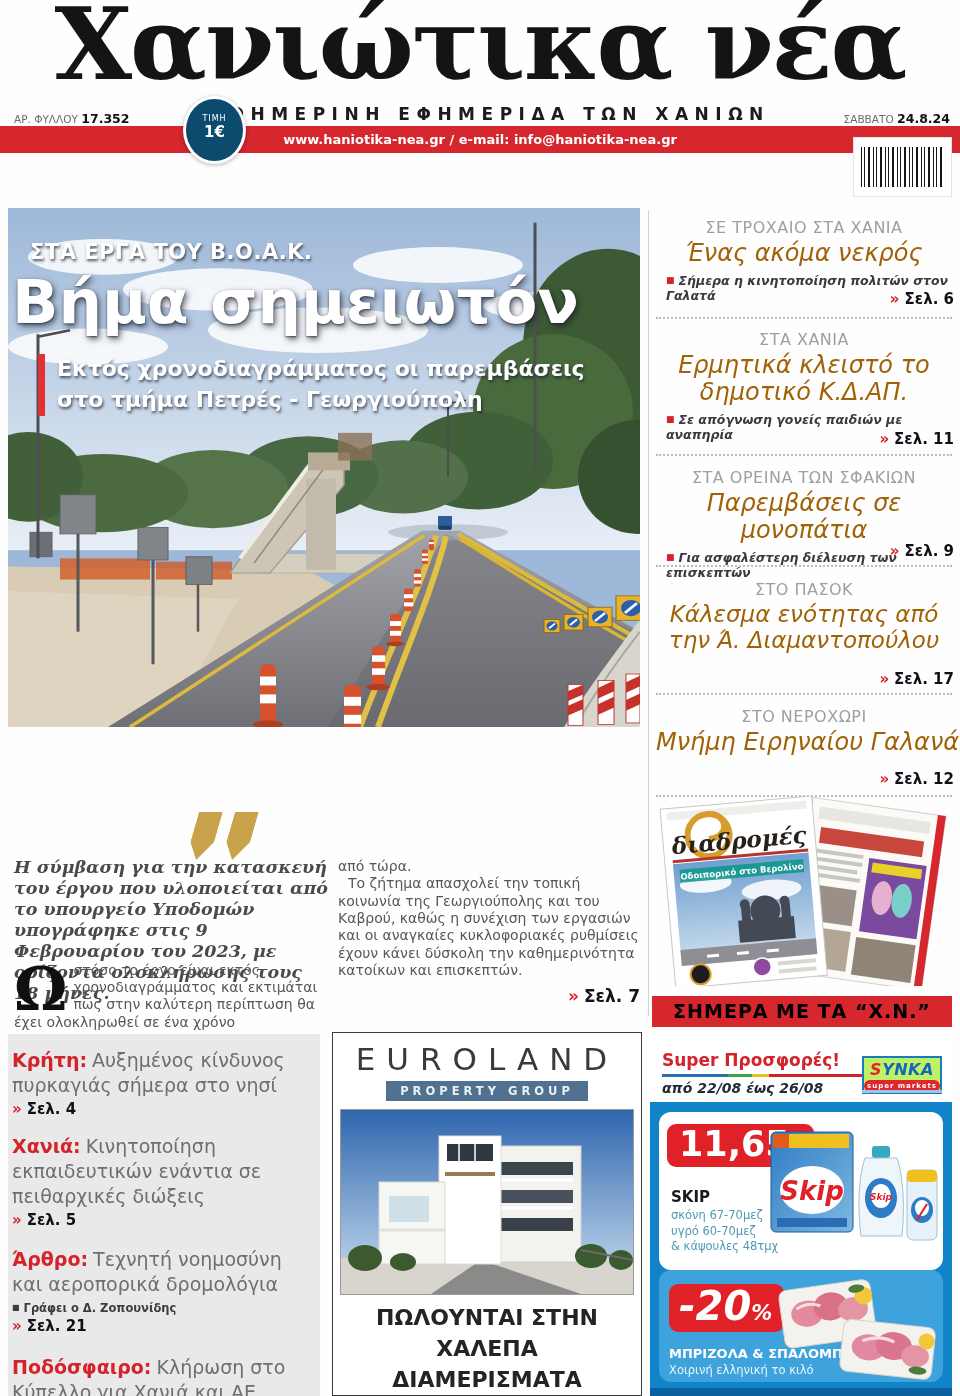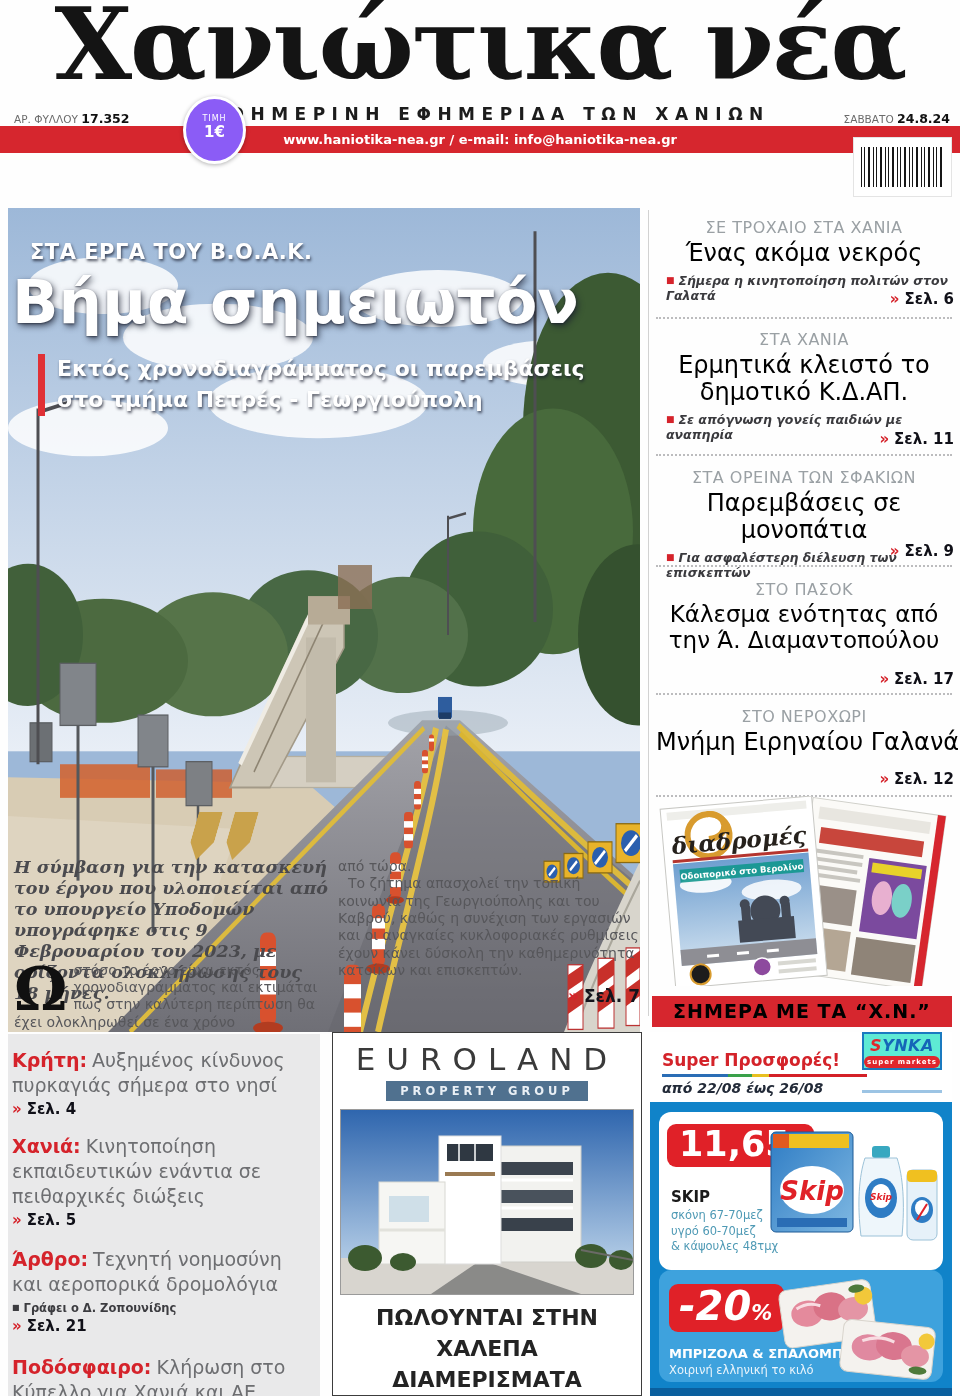--- a/index.html
+++ b/index.html
@@ -11,33 +11,33 @@
            font-family:"DejaVu Serif","Liberation Serif",serif;font-weight:700;
            font-size:100px;line-height:1.08;letter-spacing:-2px;color:#141414;}
   .m-tagline{position:absolute;top:104px;left:0;right:0;text-align:center;
              font-size:17px;font-weight:700;letter-spacing:6.5px;color:#1c1c1c;}
   .m-issue{position:absolute;left:14px;top:111px;font-size:10.5px;color:#6b6b6b;}
   .m-issue b{font-size:12.5px;color:#111;}
   .m-date{position:absolute;right:10px;top:111px;font-size:10.5px;color:#6b6b6b;}
   .m-date b{font-size:12.5px;color:#111;}
   .m-redbar{position:absolute;top:126px;left:0;width:100%;height:27px;background:#d6262e;
             color:#fff;text-align:center;font-weight:700;font-size:13px;line-height:27px;}
-  .m-price{position:absolute;left:183px;top:96px;width:57px;height:62px;background:#8b5cf6;
+  .m-price{position:absolute;left:183px;top:96px;width:57px;height:62px;background:#0c4a6e;
            border:3px solid #fff;border-radius:50%;box-shadow:0 1px 4px rgba(0,0,0,.3);
            color:#fff;text-align:center;z-index:5;}
   .m-price .t{font-size:8px;margin-top:15px;letter-spacing:1px;}
   .m-price .v{font-size:15px;font-weight:700;}
   .m-barcode{position:absolute;right:8px;top:137px;width:97px;height:58px;background:#fff;
              border:1px solid #e4e4e4;display:flex;align-items:center;justify-content:center;}
   .m-barcode .bars{width:84px;height:40px;
       background:repeating-linear-gradient(90deg,#161616 0 1.5px,transparent 1.5px 3px,
                  #161616 3px 4.5px,transparent 4.5px 7px,#161616 7px 9px,transparent 9px 12px);}
 
   
-  .photo{position:absolute;left:8px;top:208px;width:632px;height:824px;background:#9db8d8;}
+  .photo{position:absolute;left:8px;top:208px;width:632px;height:519px;background:#9db8d8;}
   .photo svg{position:absolute;left:0;top:0;width:100%;height:100%;}
   .ph-kicker{position:absolute;left:22px;top:32px;font-size:21px;font-weight:700;color:#fff;
              letter-spacing:.5px;text-shadow:1px 2px 3px rgba(25,30,45,.75);}
   .ph-headline{position:absolute;left:4px;top:58px;font-size:61px;font-weight:700;color:#fff;
              text-shadow:2px 3px 6px rgba(25,30,45,.7),0 1px 2px rgba(25,30,45,.6);}
   .ph-deck{position:absolute;left:30px;top:146px;border-left:7px solid #e03136;padding-left:12px;
              font-size:22px;font-weight:700;color:#fff;line-height:1.4;
              text-shadow:1px 2px 3px rgba(25,30,45,.75);}
 
   
@@ -57,21 +57,21 @@
   .lead-col2 p{margin:0;}
   .lead-col2 p+p{text-indent:10px;}
   .lead-pref{position:absolute;left:338px;top:986px;width:302px;text-align:right;
              font-size:17px;font-weight:700;color:#14141c;}
   .chev{color:#d5232b;font-weight:700;margin-right:5px;}
 
   
   .vsep{position:absolute;left:648px;top:210px;width:1px;height:806px;background:#d2d2d2;}
   .ri{position:absolute;left:656px;width:296px;text-align:center;}
   .ri .kick{font-size:16px;color:#9aa0a4;letter-spacing:.5px;margin-bottom:3px;}
-  .ri .hl{font-size:24px;color:#000000;line-height:1.12;}
+  .ri .hl{font-size:24px;color:#a16207;line-height:1.12;font-style:italic;}
   .ri .hl.sm{font-size:23px;}
   .ri .sub{margin-top:6px;text-align:left;padding-left:10px;font-size:12.5px;font-style:italic;
            font-weight:700;color:#3a3a3e;}
   .ri .sub .bull{color:#d5232b;font-style:normal;font-size:9px;vertical-align:2px;margin-right:4px;}
   .pref{position:absolute;right:6px;width:200px;text-align:right;font-size:15px;font-weight:700;color:#101018;}
   .rdiv{position:absolute;left:656px;width:296px;border-top:2px dotted #bcbcbe;}
 
   
   .covers{position:absolute;left:652px;top:796px;width:300px;height:190px;}
   .sup-banner{position:absolute;left:652px;top:984px;width:300px;height:31px;background:#d6262e;
@@ -96,21 +96,21 @@
           letter-spacing:4px;padding:3px 14px;font-weight:700;}
   .eu-photo{margin:8px auto 0;width:292px;height:184px;border:1px solid #9a9a9a;position:relative;overflow:hidden;}
   .eu-lines{margin-top:8px;font-size:22px;font-weight:700;color:#242424;line-height:1.4;}
 
   
   .synka{position:absolute;left:650px;top:1032px;width:302px;height:364px;background:#fff;box-sizing:border-box;}
   .sy-promo{position:absolute;left:12px;top:18px;font-size:17px;font-weight:700;color:#d4232a;}
   .sy-promoline{position:absolute;left:12px;top:42px;width:205px;height:3px;
      background:linear-gradient(90deg,#2a6db5 0 32%,#3aa14a 32% 44%,#e8c020 44% 52%,#d42027 52% 100%);}
   .sy-dates{position:absolute;left:12px;top:48px;font-size:14px;font-weight:700;font-style:italic;color:#222a38;}
-  .sy-logo{position:absolute;right:10px;top:0;width:76px;border:2px solid #1a7ac0;background:#5eead4;text-align:center;}
+  .sy-logo{position:absolute;right:10px;top:24px;width:76px;border:2px solid #1a7ac0;background:#bef264;text-align:center;}
   .sy-logo .nm{font-size:16px;font-weight:700;font-style:italic;color:#1566b8;letter-spacing:.5px;padding:2px 0 1px;}
   .sy-logo .nm .s1{color:#e0262c;}
   .sy-logo .sm{background:#e0262c;color:#fff;font-size:7px;font-weight:700;padding:2px 0;letter-spacing:1px;border-radius:6px;}
   .sy-slogan{position:absolute;right:10px;top:58px;width:80px;height:3px;background:#9cc4e4;}
   .sy-panel{position:absolute;left:0;top:70px;width:302px;height:294px;background:#1083c9;
             box-sizing:border-box;padding:10px 9px 0 9px;}
   .sy-card1{position:relative;background:#fff;border-radius:12px;height:158px;overflow:hidden;}
   .sy-price{position:absolute;left:8px;top:12px;background:#e02128;color:#fff;border-radius:9px;
             padding:3px 10px 5px 12px;font-weight:700;font-size:35px;line-height:1;}
   .sy-price .cur{font-size:20px;}

